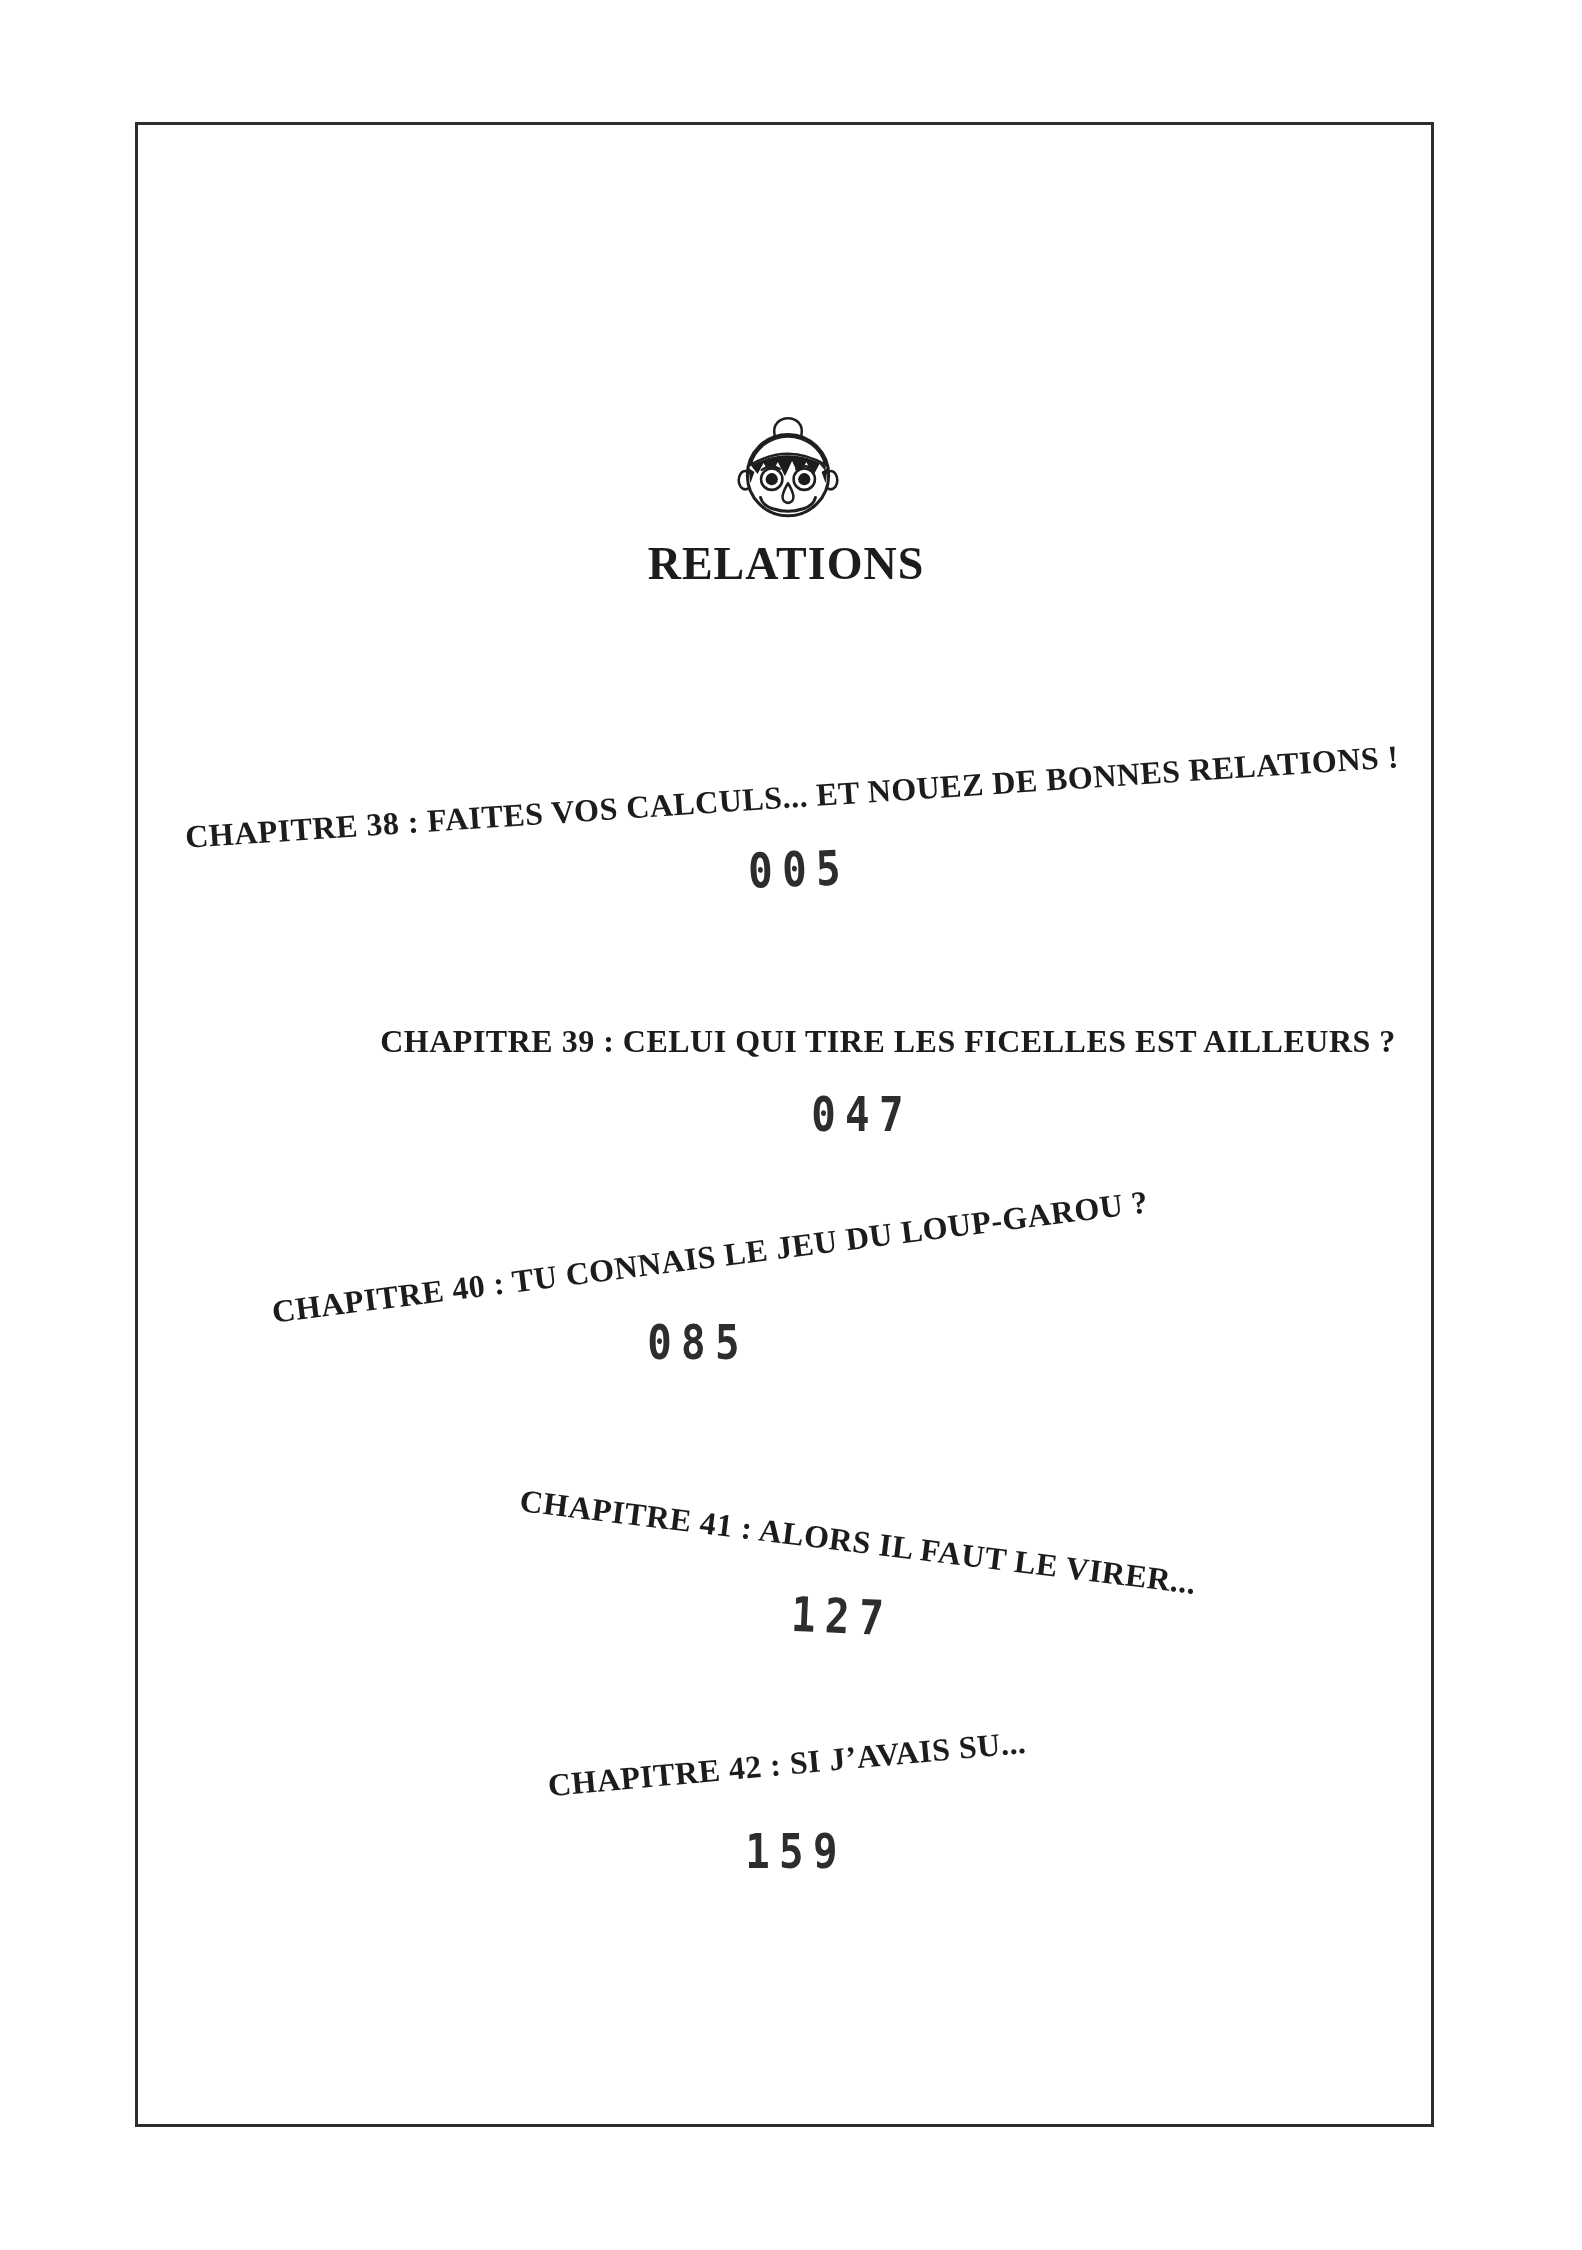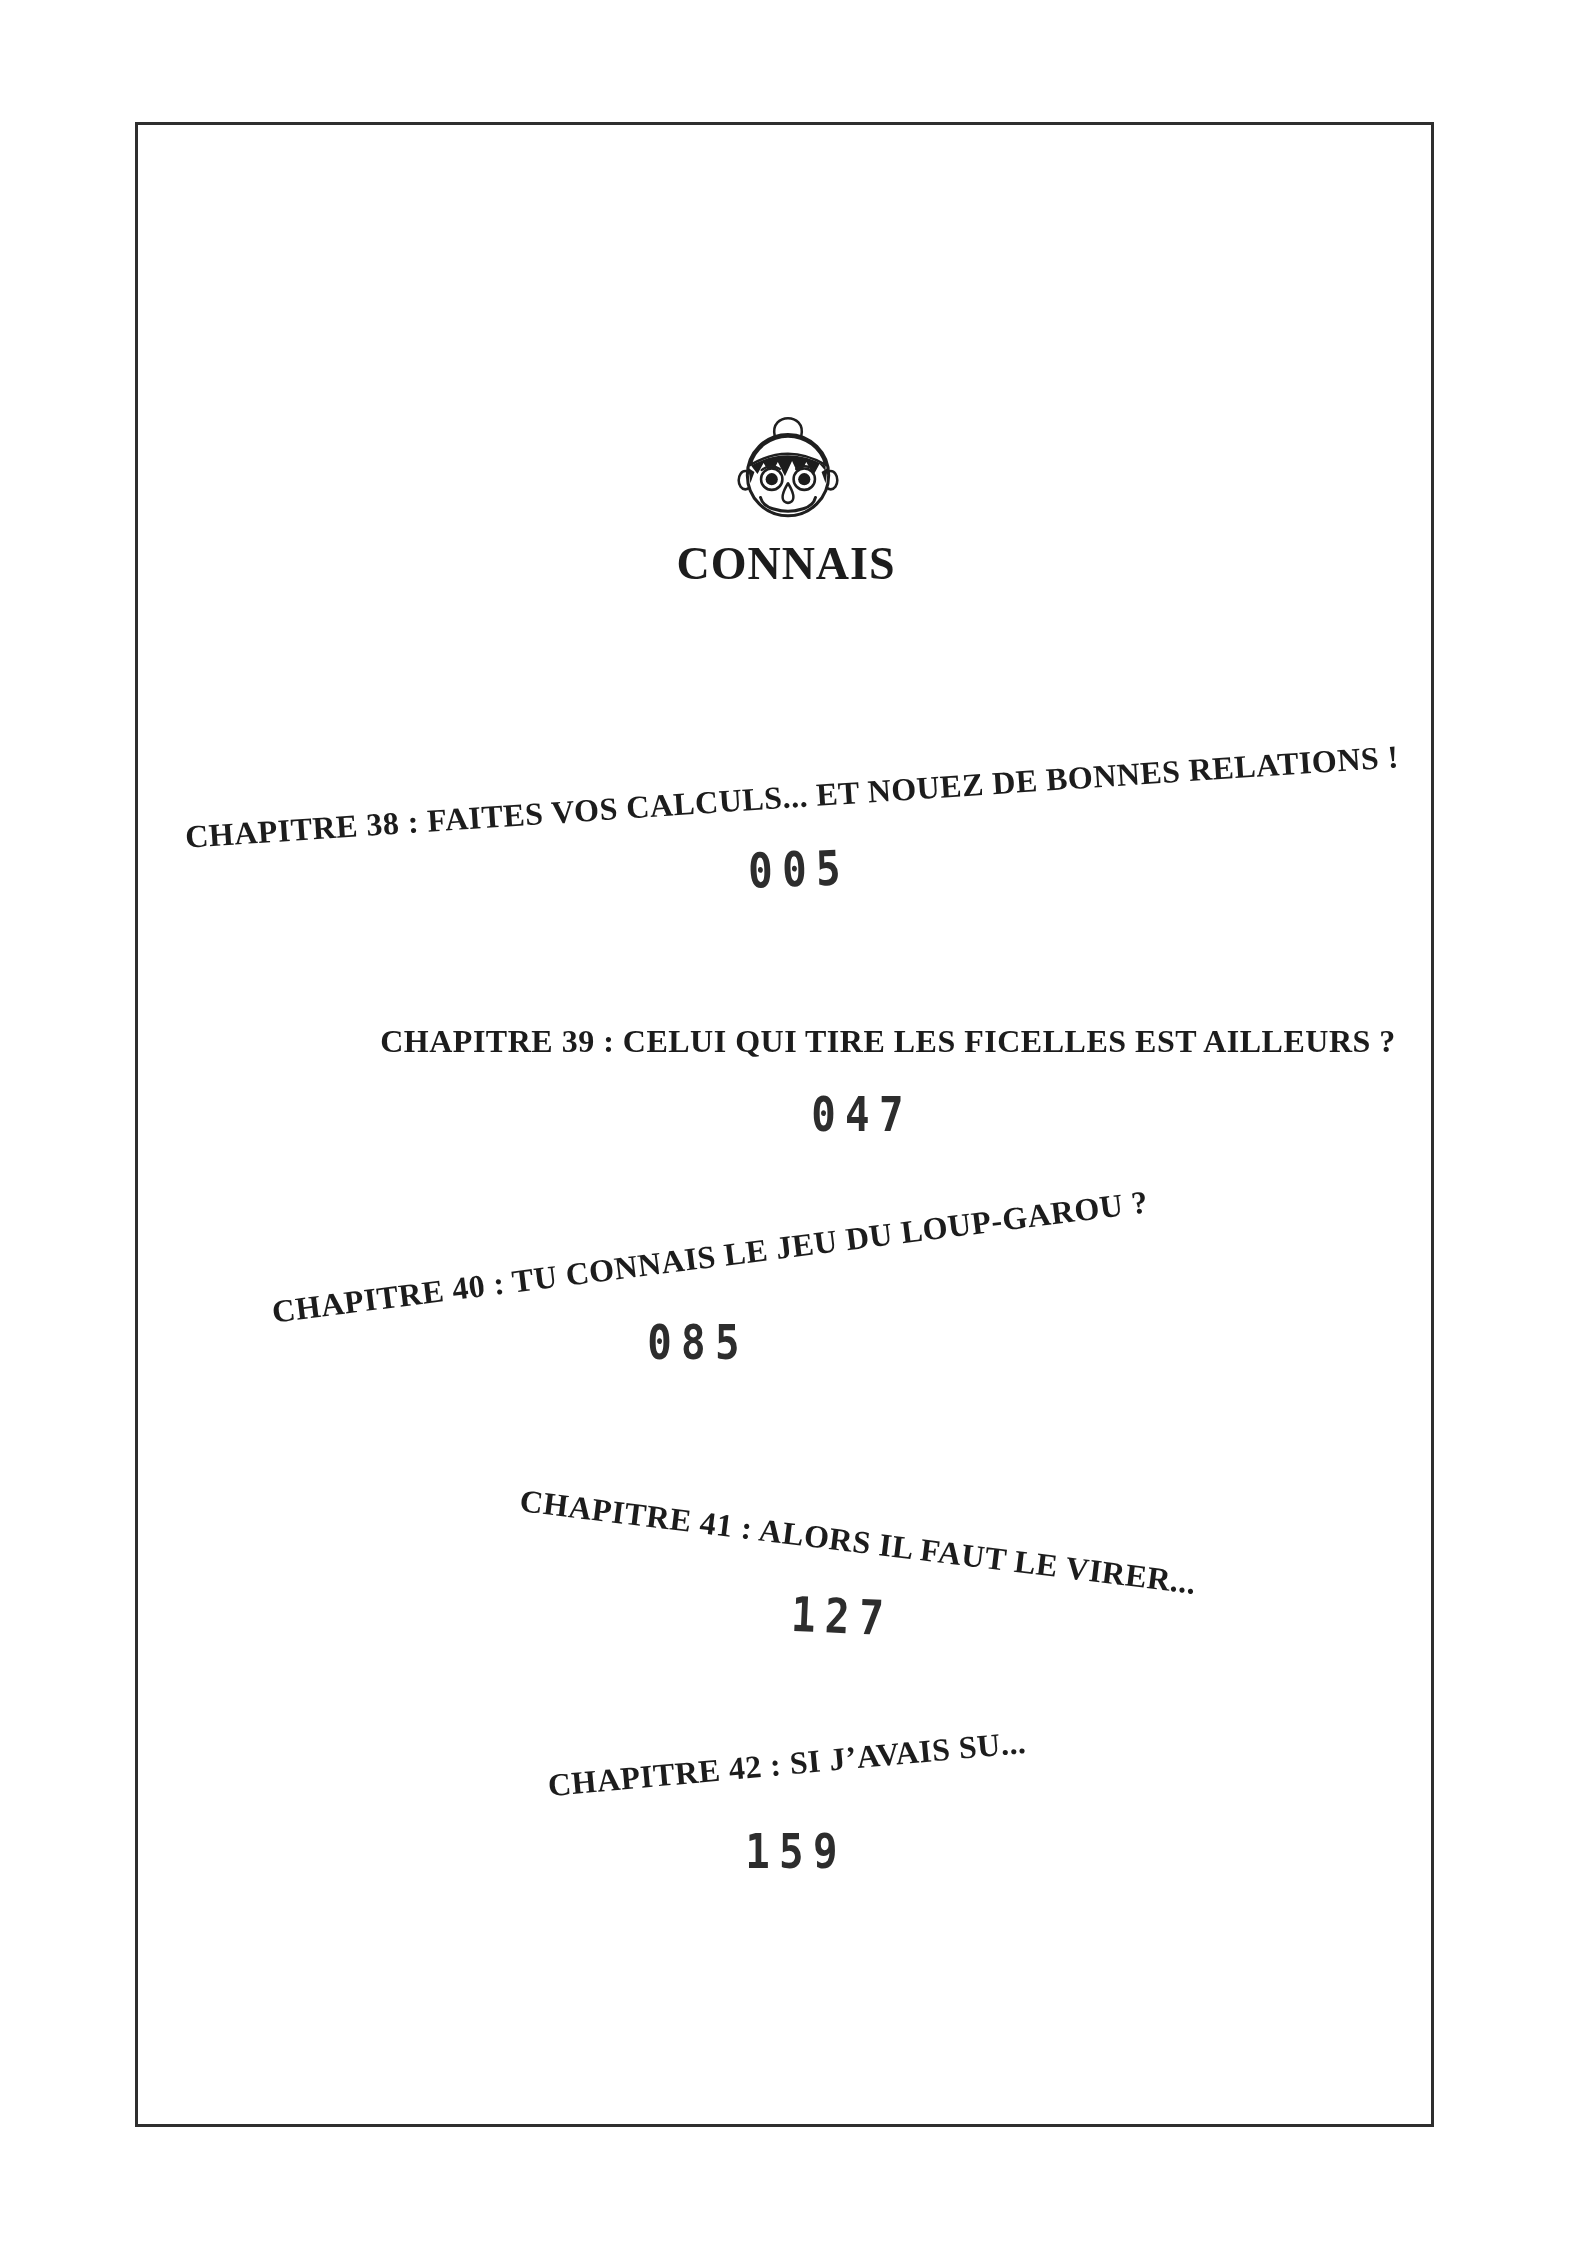--- a/index.html
+++ b/index.html
@@ -101,21 +101,21 @@
         <circle cx="-16" cy="8" r="6" fill="#1c1c1c" stroke="none"></circle>
         <circle cx="16" cy="8" r="6" fill="#1c1c1c" stroke="none"></circle>
 
         <path d="M 0,12 C -5.5,21 -7,27 -3.5,30 Q 0,32.5 3.5,30 C 7,27 5.5,21 0,12 Z" stroke-width="2.5"></path>
 
         <path fill="none" d="M -27,26 Q -25,34 -15,37 Q 0,42 15,37 Q 25,34 27,26"></path>
       </g>
     </svg>
   </div>
 
-  <h1 class="title">CONNAIS</h1>
+  <h1 class="title">RELATIONS</h1>
 
   <div class="ch ch0">CHAPITRE 38 : FAITES VOS CALCULS... ET NOUEZ DE BONNES RELATIONS !</div>
   <div class="pg pg0">005</div>
 
   <div class="ch ch1">CHAPITRE 39 : CELUI QUI TIRE LES FICELLES EST AILLEURS ?</div>
   <div class="pg pg1">047</div>
 
   <div class="ch ch2">CHAPITRE 40 : TU CONNAIS LE JEU DU LOUP-GAROU ?</div>
   <div class="pg pg2">085</div>
 

